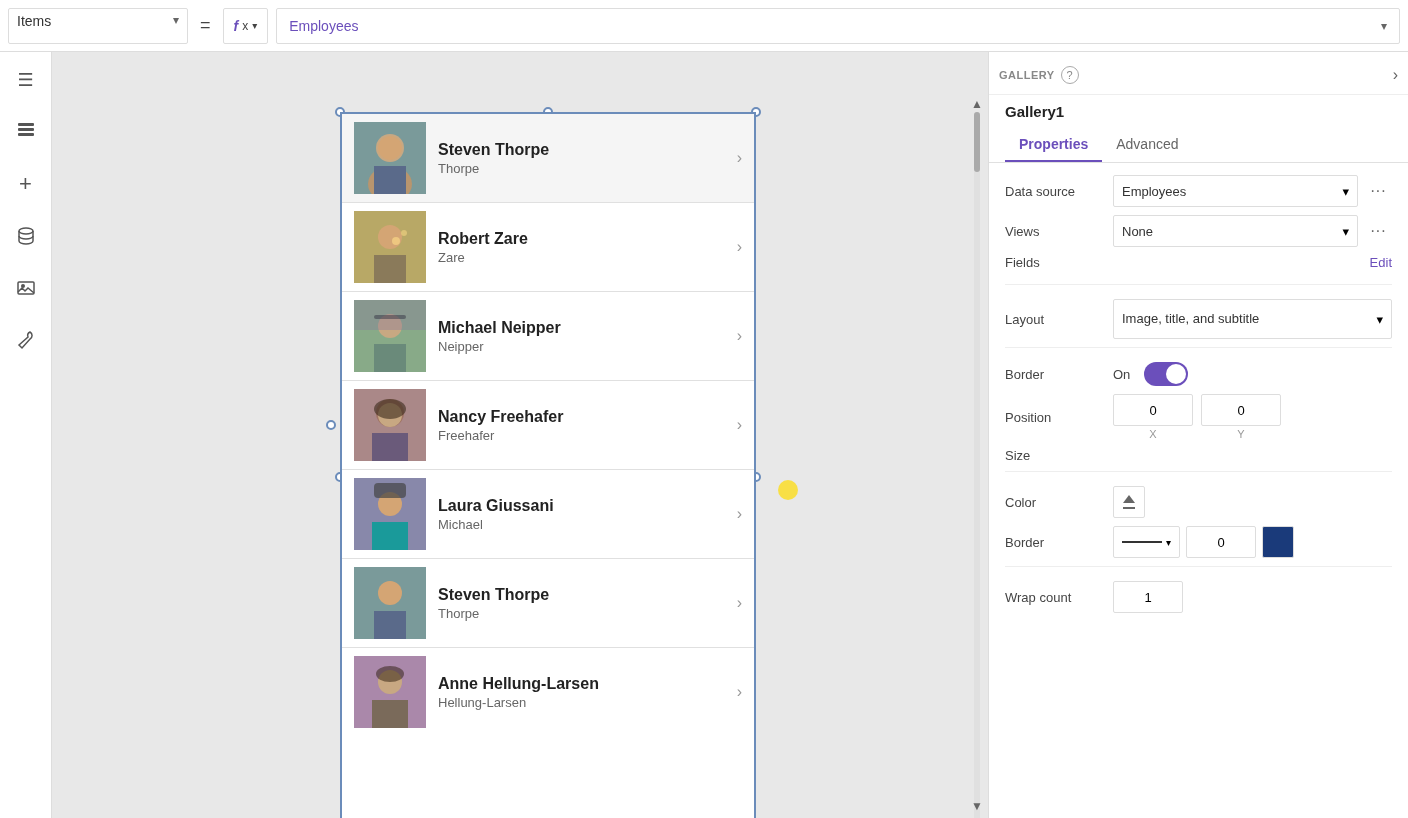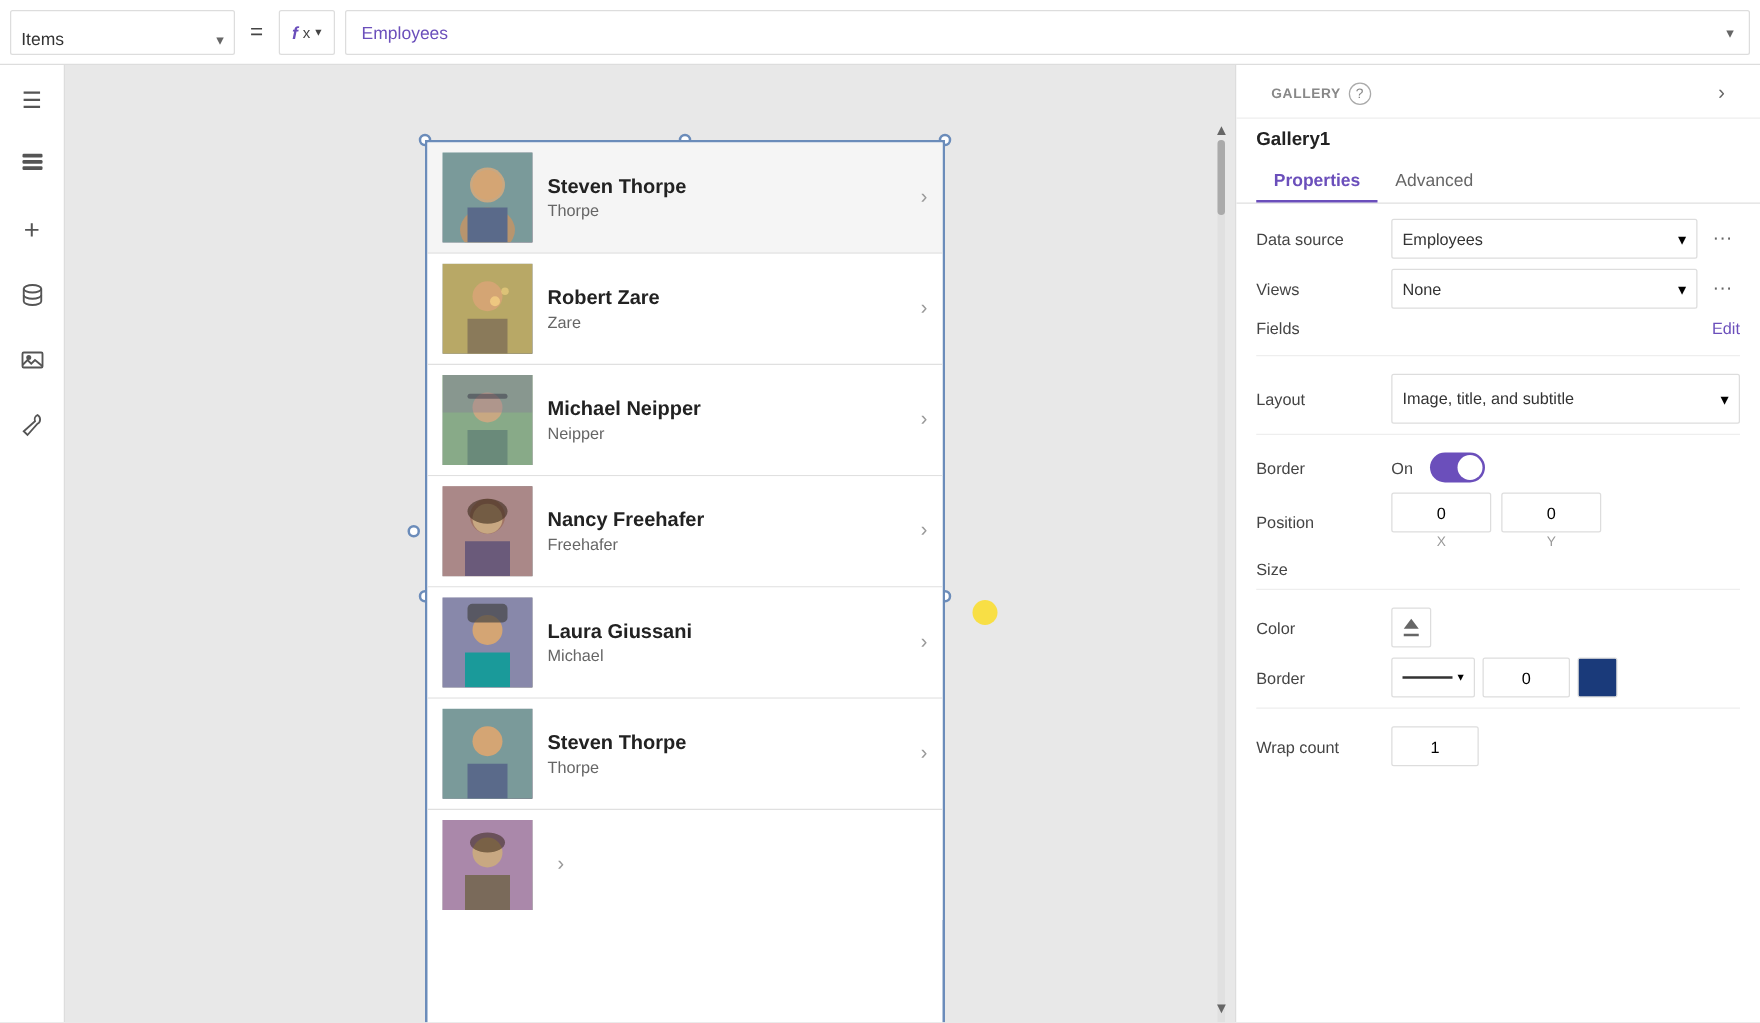--- a/index.html
+++ b/index.html
@@ -11,21 +11,21 @@
       background: #fff;
       border-bottom: 1px solid #ddd;
       display: flex;
       align-items: center;
       padding: 0 8px;
       gap: 8px;
       flex-shrink: 0;
     }
     .items-dropdown {
       display: flex;
-      align-items: flex-end;
+      align-items: flex-start;
       border: 1px solid #ddd;
       border-radius: 2px;
       padding: 4px 8px;
       min-width: 180px;
       background: #fff;
       cursor: pointer;
       height: 36px;
     }
     .items-dropdown-label { flex: 1; font-size: 14px; color: #333; }
     .dropdown-arrow { color: #666; font-size: 12px; }
@@ -158,21 +158,21 @@
       background: #fff;
       border-left: 1px solid #ddd;
       display: flex;
       flex-direction: column;
       flex-shrink: 0;
       overflow-y: auto;
     }
     .panel-header {
       display: flex;
       align-items: center;
-      padding: 14px 28px 10px;
+      padding: 14px 10px 10px;
       border-bottom: 1px solid #eee;
       gap: 8px;
     }
     .panel-title-row {
       display: flex; align-items: center; gap: 6px;
     }
     .panel-label {
       font-size: 11px; text-transform: uppercase; color: #888; letter-spacing: 0.5px; font-weight: 600;
     }
     .help-icon {
@@ -510,20 +510,24 @@
 
         <div class="gallery-item">
           <div class="item-image avatar-anne">
             <svg width="72" height="72" viewBox="0 0 72 72">
               <rect width="72" height="72" fill="#aa88aa"></rect>
               <circle cx="36" cy="26" r="12" fill="#c8a882"></circle>
               <rect x="18" y="44" width="36" height="28" fill="#7a6a5a"></rect>
               <ellipse cx="36" cy="18" rx="14" ry="8" fill="#2a1a0a" opacity="0.5"></ellipse>
             </svg>
           </div>
+          <div class="item-text">
+            <div class="item-name">Anne Hellung-Larsen</div>
+            <div class="item-subtitle">Hellung-Larsen</div>
+          </div>
           <span class="item-chevron">›</span>
         </div>
       </div>
     </div>
 
     <div class="cursor-dot" style="left:726px; top:428px;"></div>
 
     <div style="position:absolute; right:8px; top:60px; width:6px; height:760px; background:#e0e0e0; border-radius:3px;">
       <div style="width:6px; height:60px; background:#aaa; border-radius:3px; position:absolute; top:0;"></div>
     </div>

